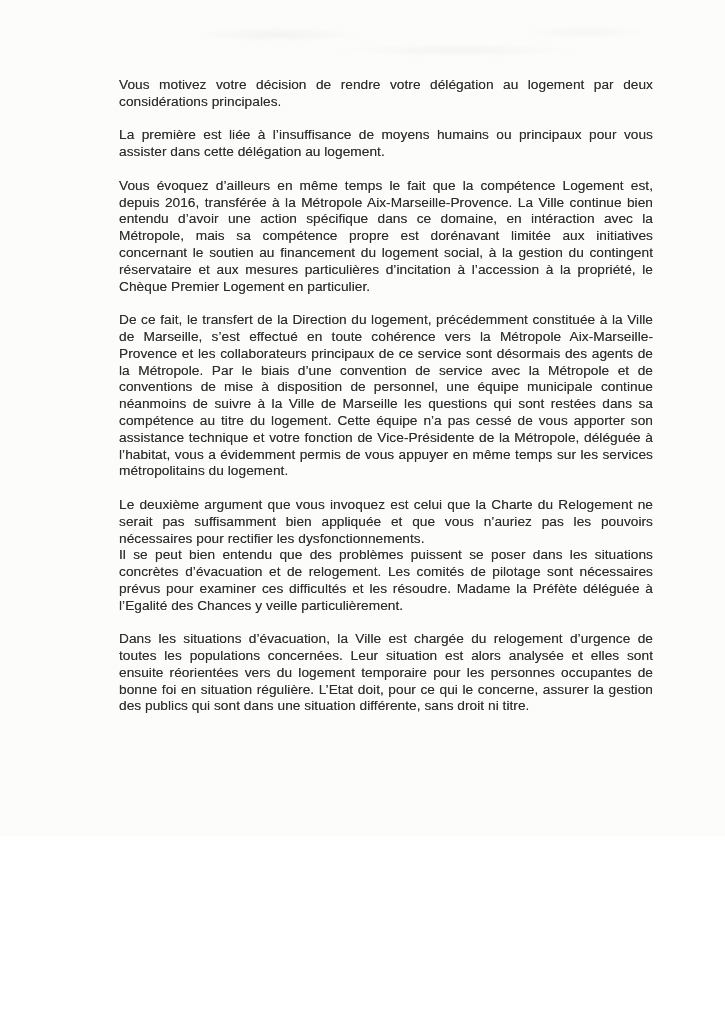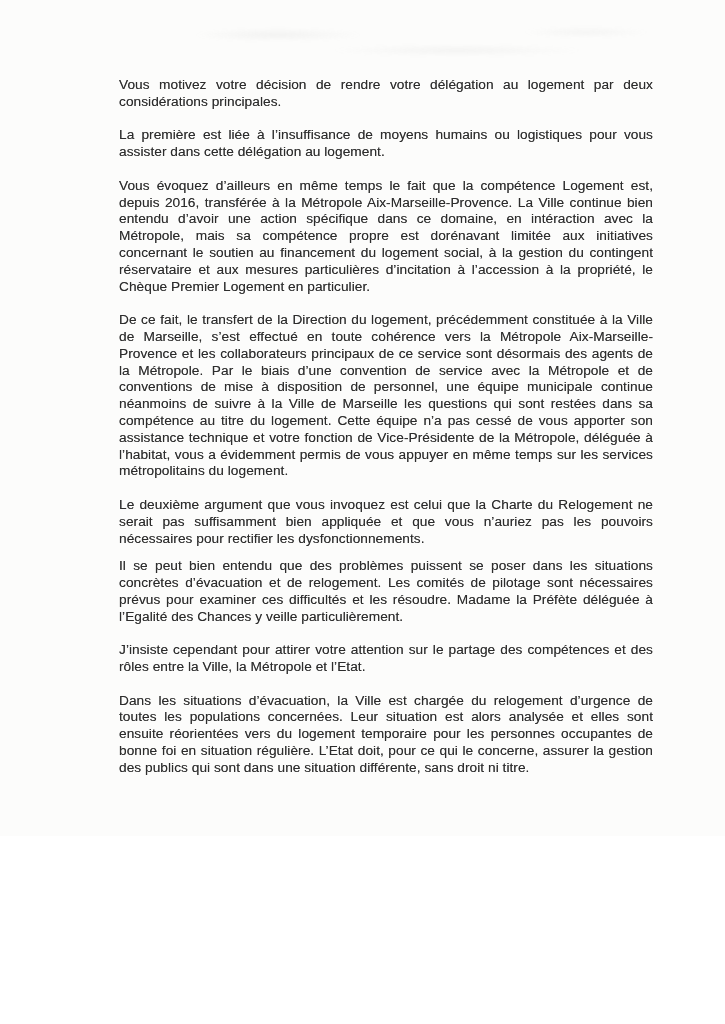--- a/index.html
+++ b/index.html
@@ -37,21 +37,21 @@
     font-size: 13.7px;
     line-height: 16.8px;
     letter-spacing: 0.04px;
   }
   .textblock p {
     margin: 0 0 16.8px 0;
     text-align: justify;
     text-shadow: 0 0 0.6px rgba(45,45,45,0.55);
   }
   .textblock p.tight {
-    margin-bottom: 11px;
+    margin-bottom: 0;
   }
   
   .speck-h {
     position: absolute;
     left: 671px;
     top: 954px;
     width: 7px;
     height: 1.5px;
     background: rgba(130,130,130,0.38);
   }
@@ -73,25 +73,24 @@
   }
 </style>
 </head>
 <body>
 
 <div class="page">
   <div class="scan-ghost"></div>
 
   <div class="textblock">
     <p>Vous motivez votre décision de rendre votre délégation au logement par deux considérations principales.</p>
-    <p>La première est liée à l’insuffisance de moyens humains ou logistiques pour vous assister dans cette délégation au logement.</p>
+    <p>La première est liée à l’insuffisance de moyens humains ou principaux pour vous assister dans cette délégation au logement.</p>
     <p>Vous évoquez d’ailleurs en même temps le fait que la compétence Logement est, depuis 2016, transférée à la Métropole Aix-Marseille-Provence. La Ville continue bien entendu d’avoir une action spécifique dans ce domaine, en intéraction avec la Métropole, mais sa compétence propre est dorénavant limitée aux initiatives concernant le soutien au financement du logement social, à la gestion du contingent réservataire et aux mesures particulières d’incitation à l’accession à la propriété, le Chèque Premier Logement en particulier.</p>
     <p>De ce fait, le transfert de la Direction du logement, précédemment constituée à la Ville de Marseille, s’est effectué en toute cohérence vers la Métropole Aix-Marseille-Provence et les collaborateurs principaux de ce service sont désormais des agents de la Métropole. Par le biais d’une convention de service avec la Métropole et de conventions de mise à disposition de personnel, une équipe municipale continue néanmoins de suivre à la Ville de Marseille les questions qui sont restées dans sa compétence au titre du logement. Cette équipe n’a pas cessé de vous apporter son assistance technique et votre fonction de Vice-Présidente de la Métropole, déléguée à l’habitat, vous a évidemment permis de vous appuyer en même temps sur les services métropolitains du logement.</p>
     <p class="tight">Le deuxième argument que vous invoquez est celui que la Charte du Relogement ne serait pas suffisamment bien appliquée et que vous n’auriez pas les pouvoirs nécessaires pour rectifier les dysfonctionnements.</p>
     <p>Il se peut bien entendu que des problèmes puissent se poser dans les situations concrètes d’évacuation et de relogement. Les comités de pilotage sont nécessaires prévus pour examiner ces difficultés et les résoudre. Madame la Préfète déléguée à l’Egalité des Chances y veille particulièrement.</p>
-    <p>J’insiste cependant pour attirer votre attention sur le partage des compétences et des rôles entre la Ville, la Métropole et l’Etat.</p>
     <p>Dans les situations d’évacuation, la Ville est chargée du relogement d’urgence de toutes les populations concernées. Leur situation est alors analysée et elles sont ensuite réorientées vers du logement temporaire pour les personnes occupantes de bonne foi en situation régulière. L’Etat doit, pour ce qui le concerne, assurer la gestion des publics qui sont dans une situation différente, sans droit ni titre.</p>
   </div>
 
   <div class="speck-h"></div>
   <div class="speck-v"></div>
   <div class="speck-2"></div>
 </div>
 
 </body></html>

